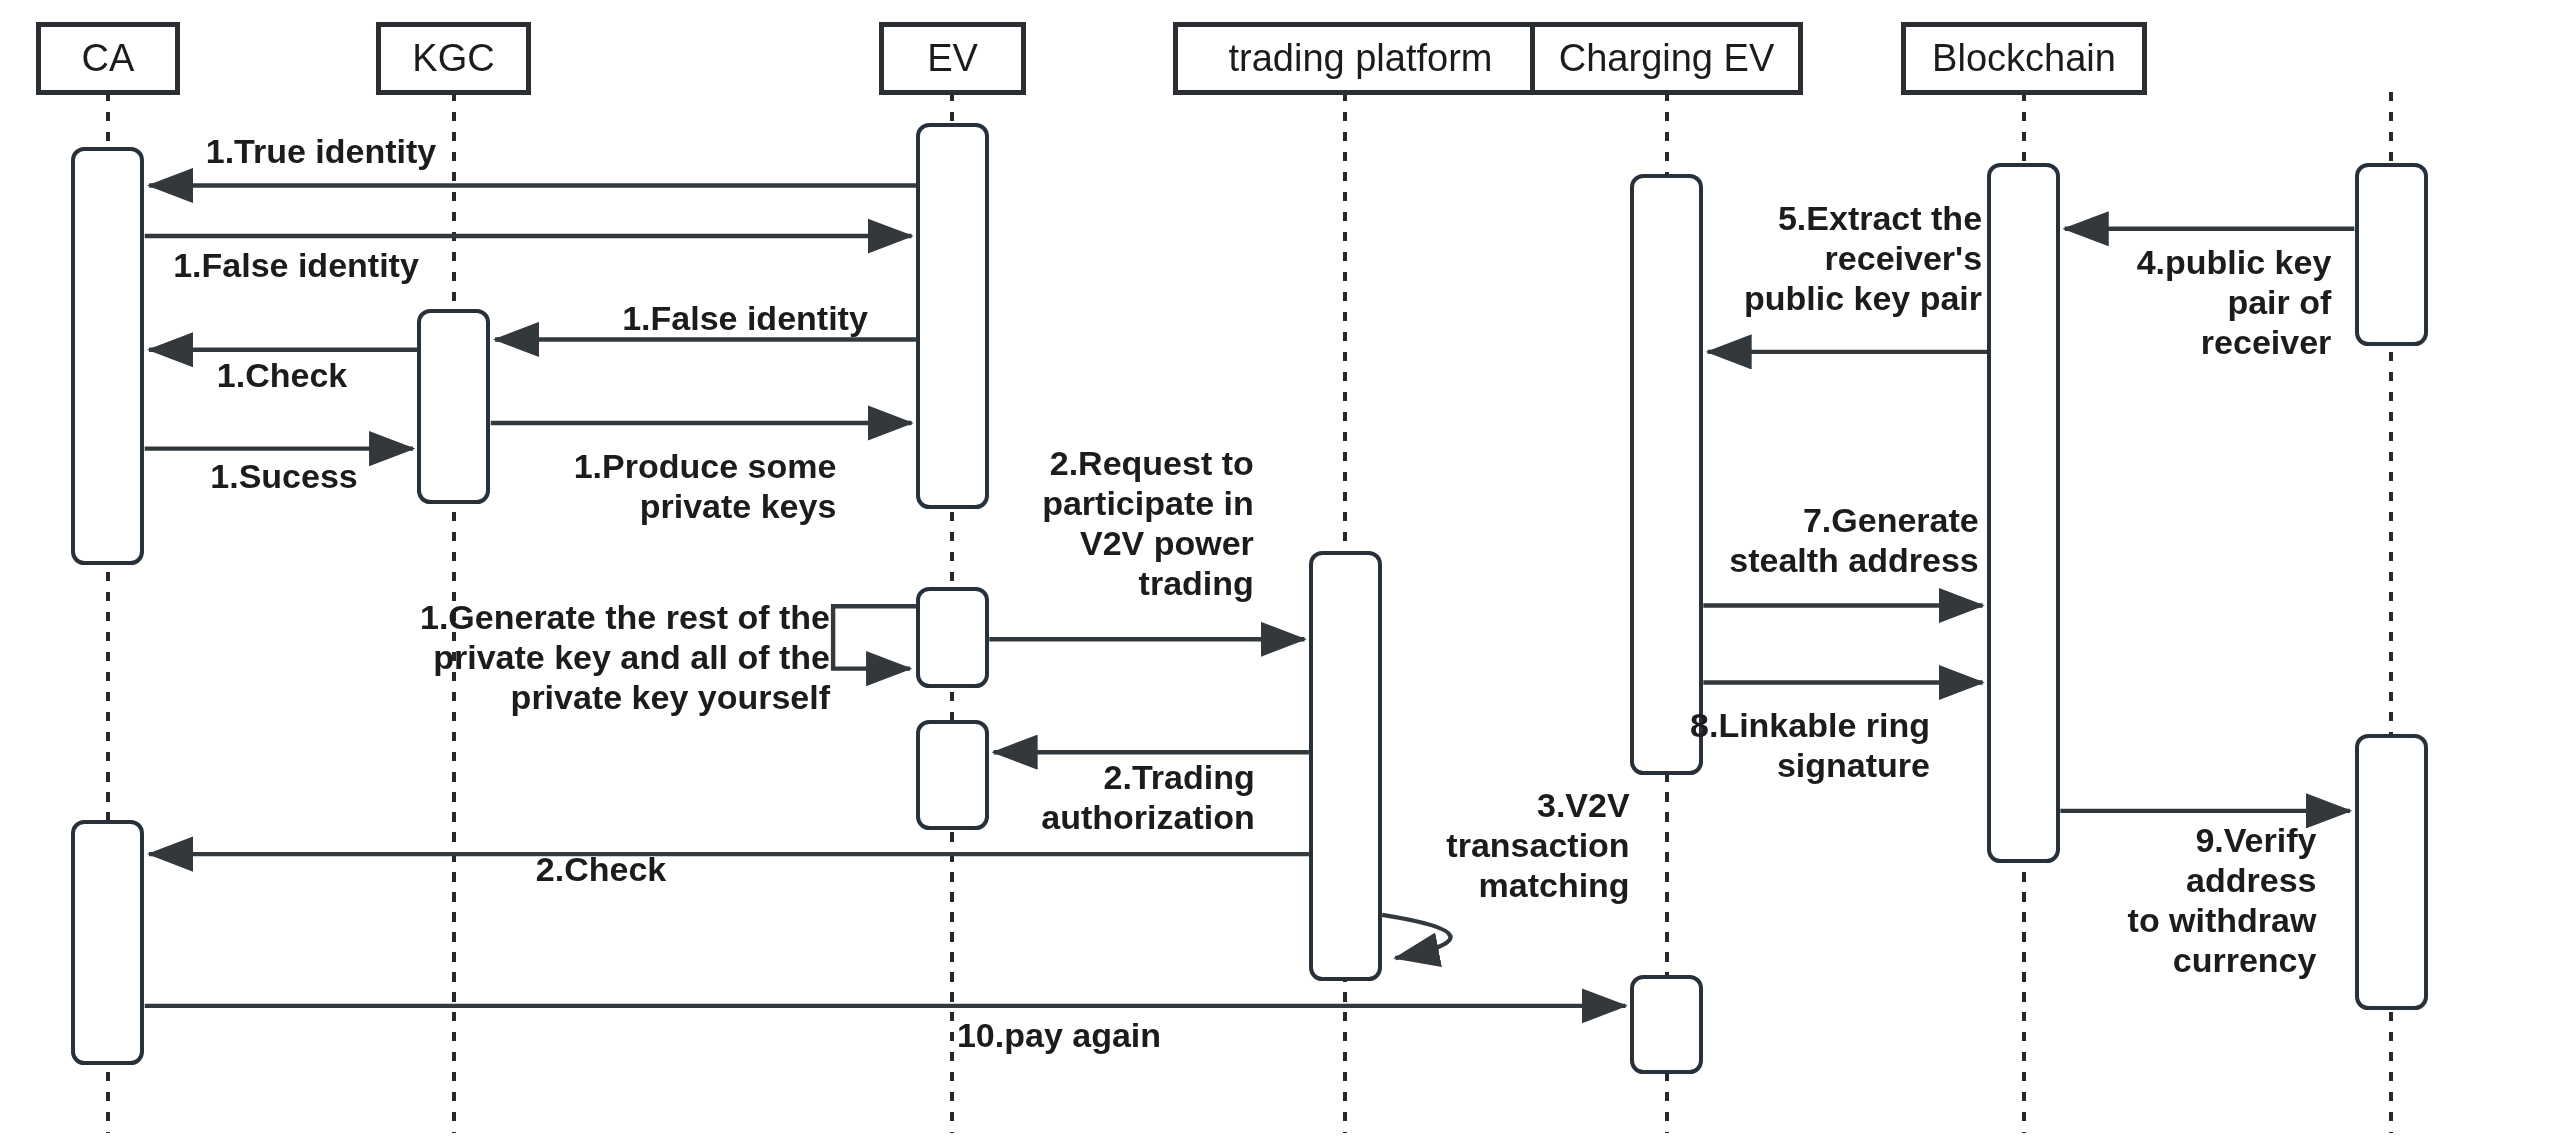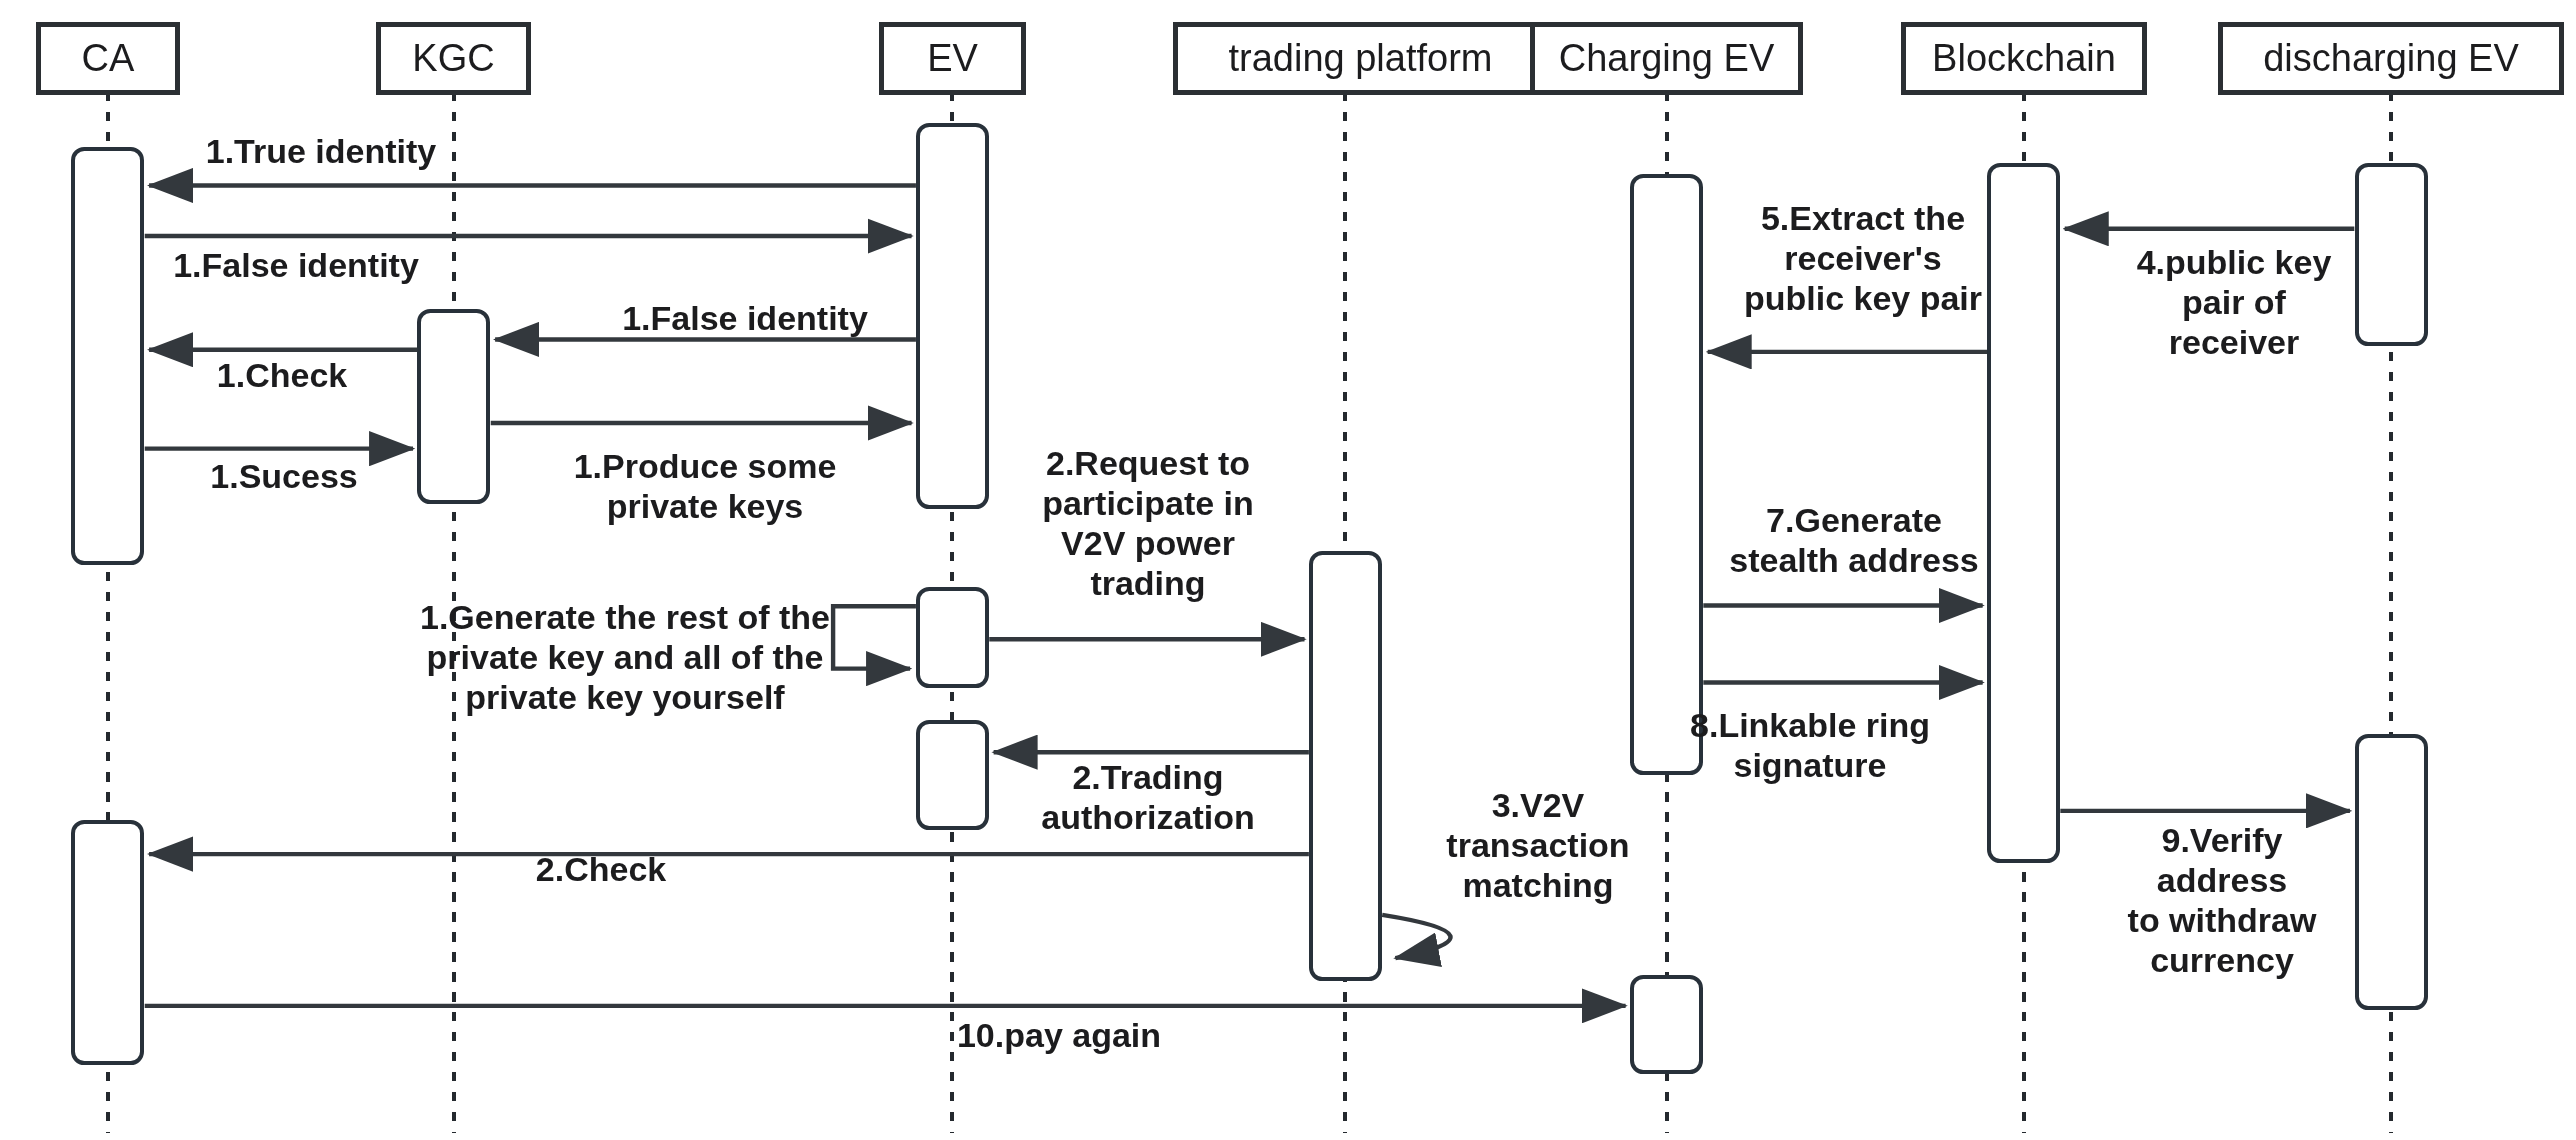--- a/index.html
+++ b/index.html
@@ -60,21 +60,21 @@
     pointer-events: none;
   }
   
   .lbl {
     position: absolute;
     transform: translateX(-50%);
     font-size: 34px;
     line-height: 40px;
     font-weight: bold;
     color: #1c1c1e;
-    text-align: center;
+    text-align: right;
     white-space: pre-line;
     z-index: 4;
   }
 </style>
 </head>
 <body>
 
 <div id="canvas">
 
   <div class="lifeline" style="left:106px"></div>
@@ -95,23 +95,20 @@
       <span>EV</span>
     </div>
   <div class="head" style="left:1173px; width:375px">
       <span>trading platform</span>
     </div>
   <div class="head" style="left:1901px; width:246px">
       <span>Blockchain</span>
     </div>
   <div class="head" style="left:1530px; width:273px">
       <span>Charging EV</span>
-    </div>
-  <div class="head" style="left:2218px; width:346px">
-      <span>discharging EV</span>
     </div>
 
   <div class="act" style="left:71px;   top:147px;  height:418px"></div>
   <div class="act" style="left:71px;   top:820px; height:245px"></div>
   <div class="act" style="left:417px;  top:309px;  height:195px"></div>
   <div class="act" style="left:916px; top:123px;  height:386px"></div>
   <div class="act" style="left:916px; top:587px;  height:101px"></div>
   <div class="act" style="left:916px; top:720px;  height:110px"></div>
   <div class="act" style="left:1309px; top:551px;  height:430px"></div>
   <div class="act" style="left:1630px; top:174px;  height:601px"></div>

